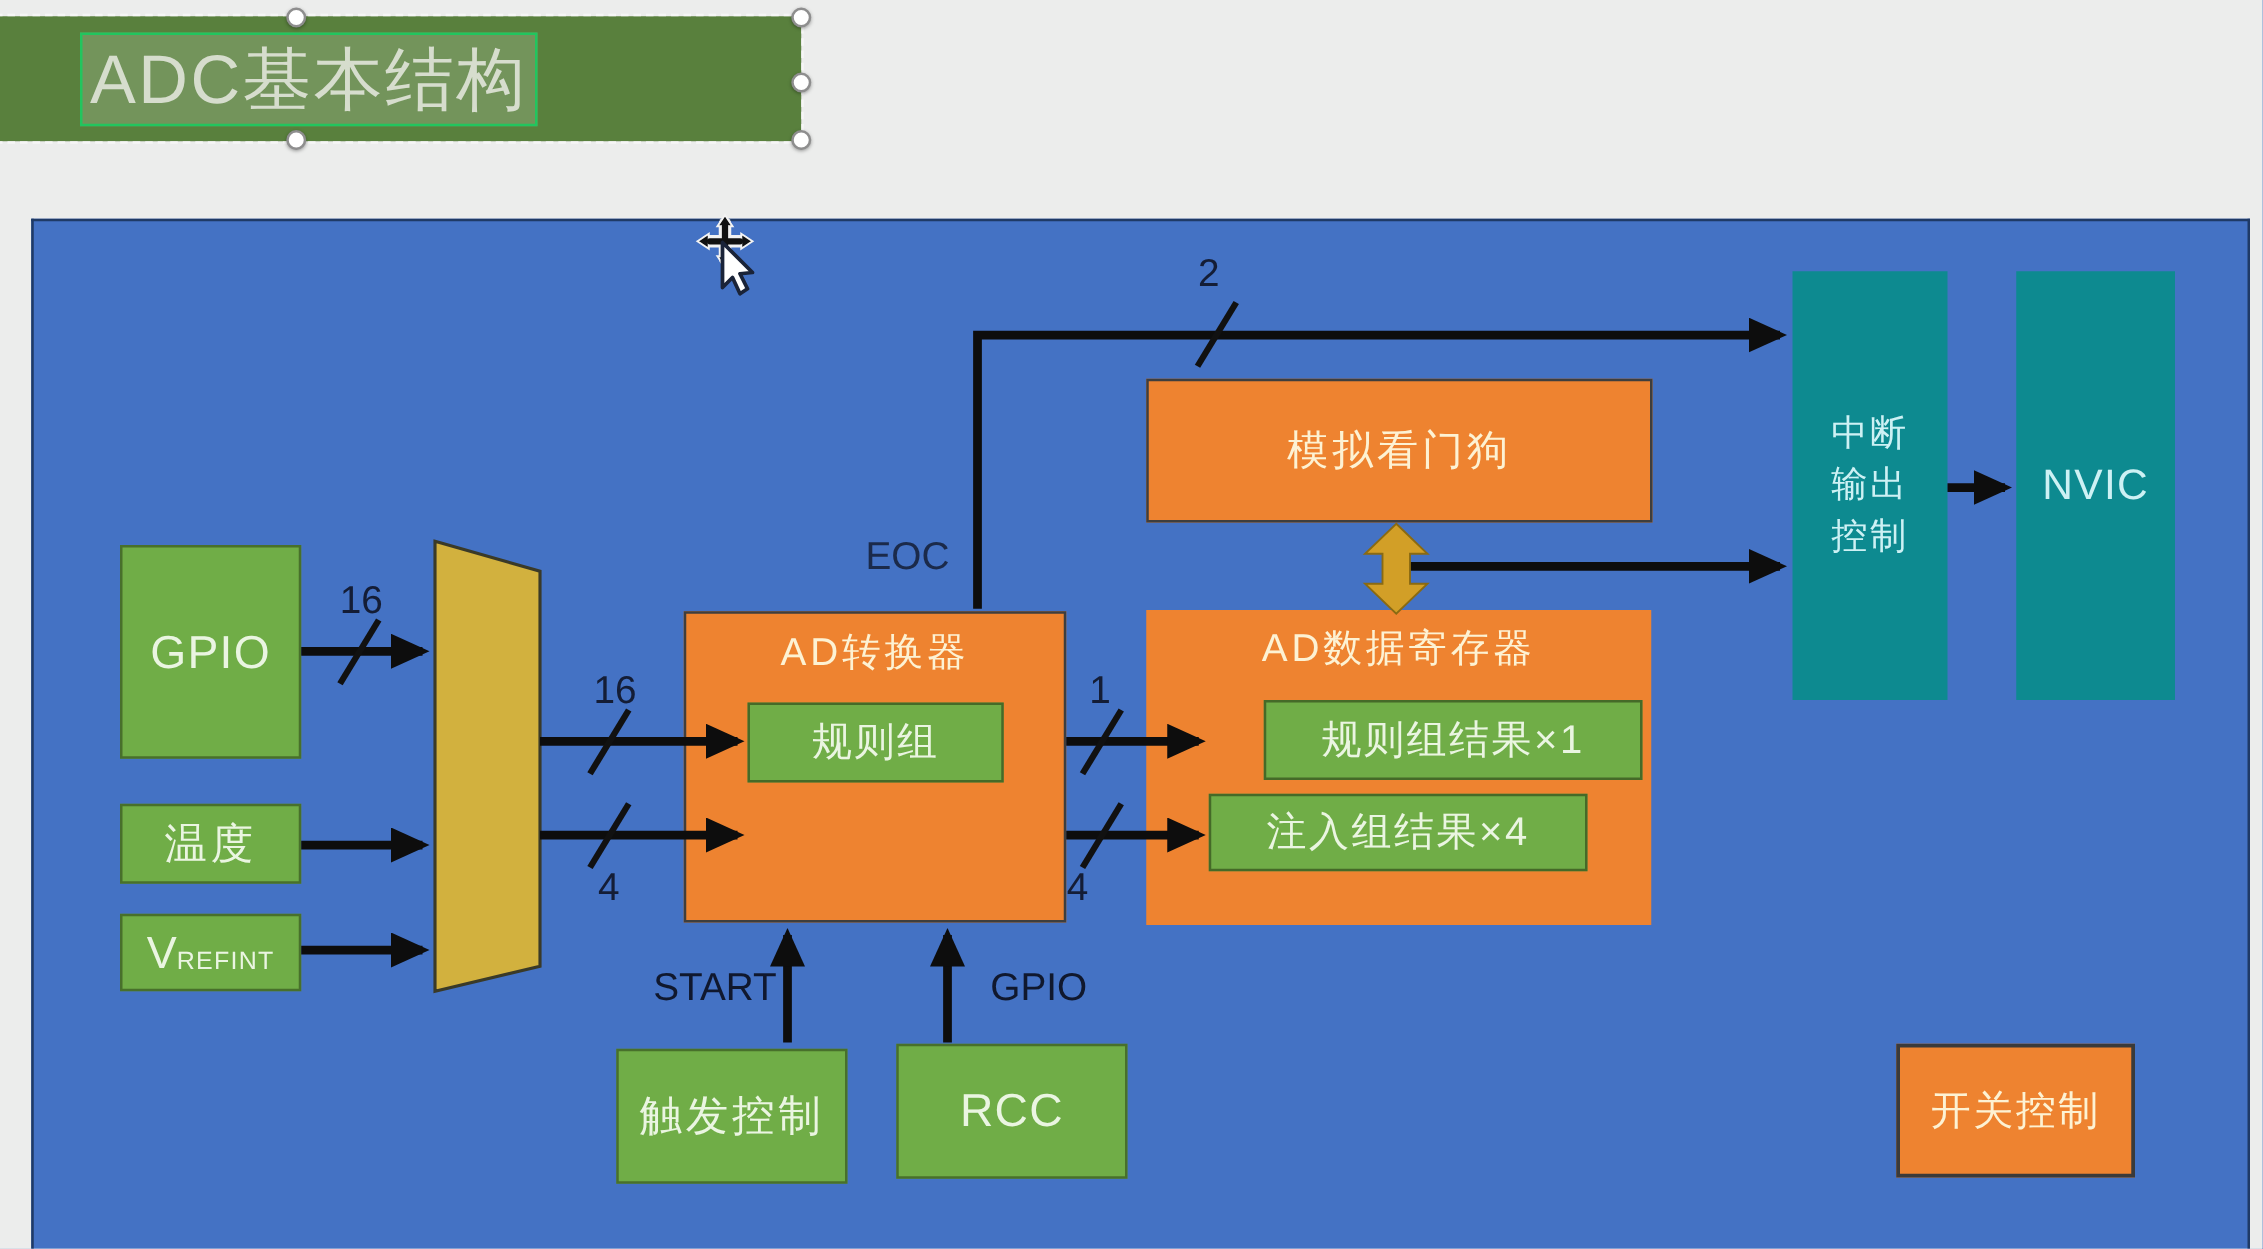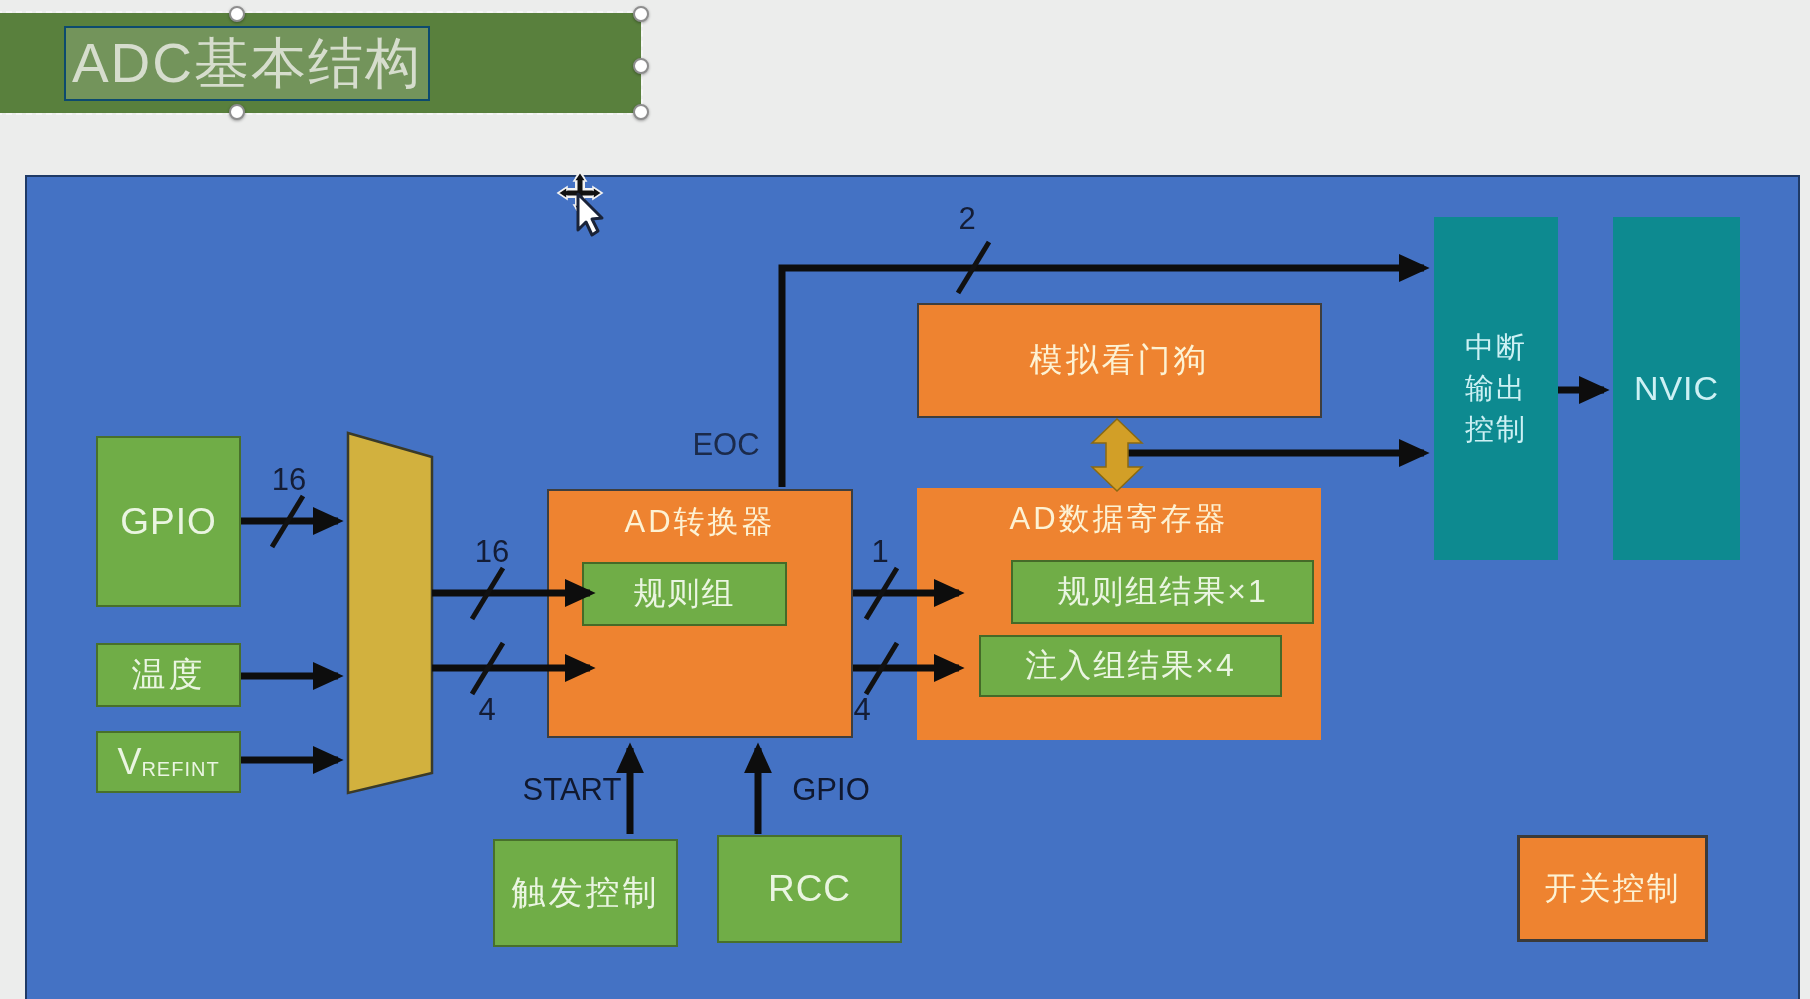--- a/index.html
+++ b/index.html
@@ -6,21 +6,21 @@
   html,body { width:1810px; height:999px; overflow:hidden; }
   body { font-family:"Liberation Sans","DejaVu Sans",sans-serif; background:#ecedec; }
   .page { position:relative; width:1810px; height:999px; background:#ecedec; }
 
   
   .banner { position:absolute; left:0; top:13px; width:641px; height:100px;
             background:#59803d; }
   .banner-sel { position:absolute; left:-4px; top:-2px; right:-2px; bottom:-2px;
             border:2px dashed rgba(248,248,248,.9); pointer-events:none; }
   .title-frame { position:absolute; left:64px; top:13px; width:366px; height:75px;
-            background:rgba(235,240,228,.18); border:2px solid #0c4a6e;
+            background:rgba(235,240,228,.18); border:2px solid #22c55e;
             display:flex; align-items:center; justify-content:center; }
   .title-text { font-size:55px; letter-spacing:2px; color:#d6ddcd; white-space:nowrap; }
   .handle { position:absolute; width:16px; height:16px; border-radius:50%;
             background:#fff; border:2px solid #8e8e8e; box-shadow:0 1px 3px rgba(0,0,0,.35); }
 
   
   .canvas { position:absolute; left:25px; top:175px; width:1775px; height:824px;
             background:#4472c4; border:2px solid #1f3a66; border-bottom:none; }
 
   
@@ -72,31 +72,31 @@
       <span class="cn">温度</span>
     </div>
 
     <div class="blk green" style="left:96px; top:731px; width:145px; height:62px;">
       <span style="font-size:36px;">V</span>
         <span style="font-size:20px; margin-top:14px; letter-spacing:1px;">REFINT</span>
     </div>
 
     <div class="blk orange" style="left:547px; top:489px; width:306px; height:249px;">
       <div class="adc-title">AD转换器</div>
-      <div class="inner-green" style="left:33px; top:71px; width:205px; height:64px;">
+      <div class="inner-green" style="left:49px; top:71px; width:205px; height:64px;">
         <span>规则组</span>
       </div>
     </div>
 
     <div class="blk orange" style="left:917px; top:488px; width:404px; height:252px; border:none;">
       <div class="adc-title">AD数据寄存器</div>
       <div class="inner-green" style="left:50px; top:72px; width:303px; height:64px;margin-left:44px;">
         <span>规则组结果×1</span>
       </div>
-      <div class="inner-green" style="left:50px; top:147px; width:303px; height:62px;margin-left:12px;">
+      <div class="inner-green" style="left:50px; top:147px; width:303px; height:62px;">
         <span>注入组结果×4</span>
       </div>
     </div>
 
     <div class="blk orange" style="left:917px; top:303px; width:405px; height:115px;">
       <span style="font-size:33px; letter-spacing:3px;">模拟看门狗</span>
     </div>
 
     <div class="blk teal" style="left:1434px; top:217px; width:124px; height:343px; flex-direction:column;">
       <div class="irq-line">中断</div>

